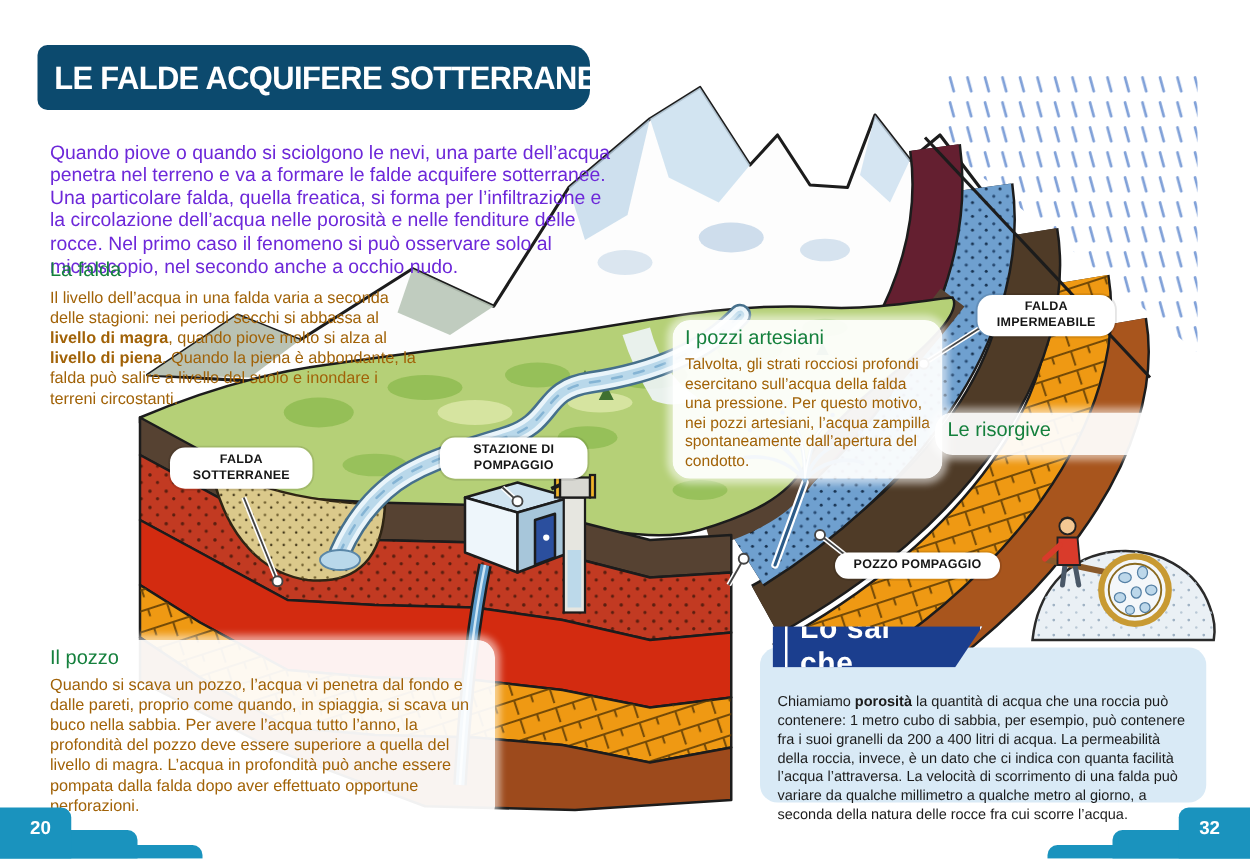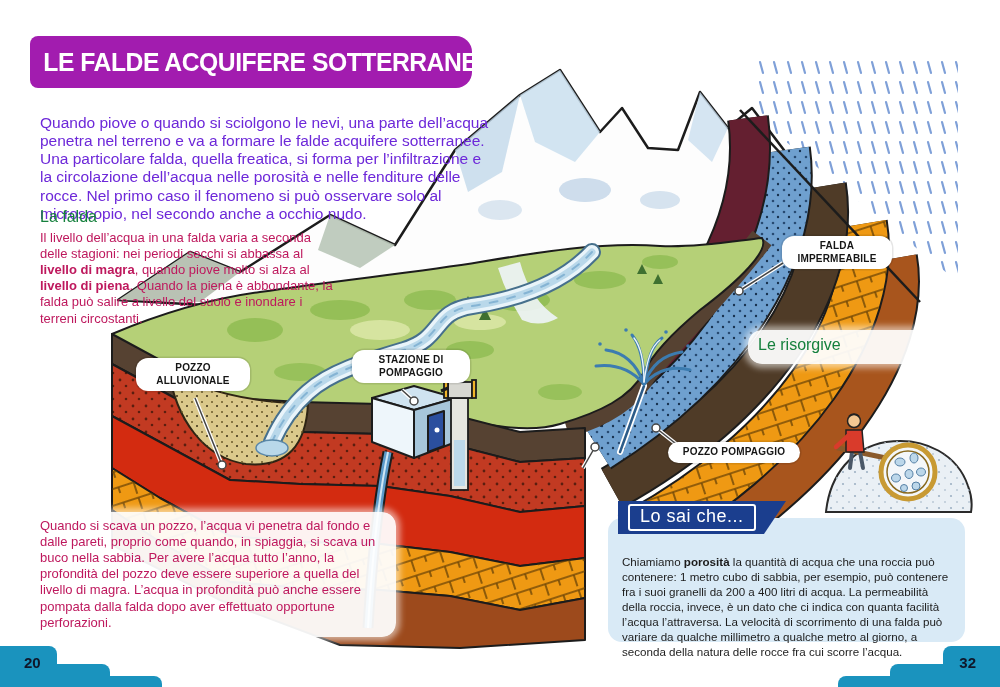--- a/index.html
+++ b/index.html
@@ -1,26 +1,26 @@
 <!DOCTYPE html>
 <html><head>
 <meta charset="utf-8">
 <style>
   html,body{margin:0;padding:0;background:#fff;}
   #page{position:relative;width:1000px;height:687px;background:#ffffff;overflow:hidden;
         font-family:"Liberation Sans","DejaVu Sans",sans-serif;color:#1e1e1e;}
   
   .title-banner{position:absolute;left:30px;top:36px;width:442px;height:52px;
-    background:#a21caf;border-radius:8px 16px 16px 8px;display:flex;align-items:center;}
+    background:#0c4a6e;border-radius:8px 16px 16px 8px;display:flex;align-items:center;}
   .title-banner h1{margin:0;padding-left:14px;color:#fff;font-size:26px;font-weight:bold;
     letter-spacing:-0.5px;white-space:nowrap;transform:scaleX(.95);transform-origin:left center;}
   .intro{position:absolute;left:40px;top:98px;width:452px;font-size:15.5px;line-height:1.18;color:#6d28d9;}
   
   .section-heading{color:#15803d;font-weight:normal;font-size:16px;margin:0 0 4px 0;}
-  .section-body{font-size:13px;line-height:1.24;margin:0;color:#be185d;}
+  .section-body{font-size:13px;line-height:1.24;margin:0;color:#a16207;}
   #sec-falda{position:absolute;left:40px;top:208px;width:302px;}
   .text-bubble{position:absolute;background:rgba(255,255,255,.94);border-radius:14px;box-shadow:0 0 6px 4px rgba(255,255,255,.55);}
   #sec-pozzi{left:538px;top:256px;width:196px;padding:6px 10px;}
   #sec-pozzi .section-body{font-size:12.5px;}
   #sec-risorgive{left:748px;top:330px;width:226px;padding:6px 10px;}
   #sec-risorgive .section-body{font-size:12.5px;}
   #sec-pozzo{left:28px;top:512px;width:344px;padding:6px 12px;}
   #sec-pozzo .section-body{font-size:13px;}
   
   .bubble-label{position:absolute;background:#fff;border-radius:12px;padding:4px 7px;
@@ -29,26 +29,26 @@
   #lbl-alluvionale{left:136px;top:358px;width:100px;}
   #lbl-stazione{left:352px;top:350px;width:104px;}
   #lbl-impermeabile{left:782px;top:236px;width:96px;}
   #lbl-imprigionata{left:548px;top:462px;width:136px;white-space:nowrap;}
   #lbl-artesiano{left:668px;top:442px;width:118px;white-space:nowrap;}
   
   #infobox{position:absolute;left:608px;top:518px;width:357px;height:124px;
     background:#d9eaf6;border-radius:14px;}
   #infobox .banner{position:absolute;left:10px;top:-17px;width:168px;height:33px;background:#1b3e8e;
     clip-path:polygon(0 0,100% 0,calc(100% - 22px) 100%,0 100%);display:flex;align-items:center;padding-left:10px;box-sizing:border-box;}
-  #infobox .banner span{color:#fff;font-size:18px;font-weight:normal;letter-spacing:.5px;
+  #infobox .banner span{color:#fff;font-size:24px;font-weight:bold;letter-spacing:.5px;
     border:2px solid #fff;border-radius:3px;padding:0 10px 2px 10px;}
   #infobox .ibody{padding:24px 12px 8px 14px;font-size:11.6px;line-height:1.3;color:#1c1c1c;}
   
   .tab{position:absolute;background:#1a93be;}
-  .tab .num{position:absolute;color:#0f172a;font-weight:bold;font-size:15px;}
+  .tab .num{position:absolute;color:#ffffff;font-weight:bold;font-size:15px;}
   #tabL-a{left:0;top:646px;width:57px;height:41px;border-top-right-radius:8px;}
   #tabL-b{left:0;top:664px;width:110px;height:23px;border-top-right-radius:8px;}
   #tabL-c{left:0;top:676px;width:162px;height:11px;border-top-right-radius:8px;}
   #tabL-a .num{left:24px;top:8px;}
   #tabR-a{right:0;top:646px;width:57px;height:41px;border-top-left-radius:8px;}
   #tabR-b{right:0;top:664px;width:110px;height:23px;border-top-left-radius:8px;}
   #tabR-c{right:0;top:676px;width:162px;height:11px;border-top-left-radius:8px;}
   #tabR-a .num{right:24px;top:8px;}
   b{font-weight:bold;}
   svg#illu{position:absolute;left:0;top:0;z-index:0;}
@@ -254,30 +254,35 @@
     <h1>LE FALDE ACQUIFERE SOTTERRANEE</h1>
   </div>
 
   <p class="intro overlay">Quando piove o quando si sciolgono le nevi, una parte dell’acqua penetra nel terreno e va a formare le falde acquifere sotterranee. Una particolare falda, quella freatica, si forma per l’infiltrazione e la circolazione dell’acqua nelle porosità e nelle fenditure delle rocce. Nel primo caso il fenomeno si può osservare solo al microscopio, nel secondo anche a occhio nudo.</p>
 
   <div id="sec-falda" class="overlay">
     <h2 class="section-heading">La falda</h2>
     <p class="section-body"><span>Il livello dell’acqua in una falda varia a seconda delle stagioni: nei periodi secchi si abbassa al </span><b>livello di magra</b><span>, quando piove molto si alza al </span><b>livello di piena</b><span>. Quando la piena è abbondante, la falda può salire a livello del suolo e inondare i terreni circostanti.</span></p>
   </div>
 
+  <div id="sec-pozzi" class="text-bubble overlay">
+    <h2 class="section-heading">I pozzi artesiani</h2>
+    <p class="section-body">Talvolta, gli strati rocciosi profondi esercitano sull’acqua della falda una pressione. Per questo motivo, nei pozzi artesiani, l’acqua zampilla spontaneamente dall’apertura del condotto.</p>
+  </div>
 
   <div id="sec-risorgive" class="text-bubble overlay">
     <h2 class="section-heading">Le risorgive</h2>
   </div>
 
   <div id="sec-pozzo" class="text-bubble overlay">
+    <h2 class="section-heading">Il pozzo</h2>
     <p class="section-body">Quando si scava un pozzo, l’acqua vi penetra dal fondo e dalle pareti, proprio come quando, in spiaggia, si scava un buco nella sabbia. Per avere l’acqua tutto l’anno, la profondità del pozzo deve essere superiore a quella del livello di magra. L’acqua in profondità può anche essere pompata dalla falda dopo aver effettuato opportune perforazioni.</p>
   </div>
 
-  <div id="lbl-alluvionale" class="bubble-label overlay">POZZO ALLUVIONALE</div>
+  <div id="lbl-alluvionale" class="bubble-label overlay">FALDA SOTTERRANEE</div>
   <div id="lbl-impermeabile" class="bubble-label overlay">FALDA IMPERMEABILE</div>
   <div id="lbl-stazione" class="bubble-label overlay">STAZIONE DI POMPAGGIO</div>
   <div id="lbl-artesiano" class="bubble-label overlay">POZZO POMPAGGIO</div>
 
   <div id="infobox" class="overlay">
     <div class="banner">
       <span>Lo sai che...</span>
     </div>
     <p class="ibody"><span>Chiamiamo </span><b>porosità</b><span> la quantità di acqua che una roccia può contenere: 1 metro cubo di sabbia, per esempio, può contenere fra i suoi granelli da 200 a 400 litri di acqua. La permeabilità della roccia, invece, è un dato che ci indica con quanta facilità l’acqua l’attraversa. La velocità di scorrimento di una falda può variare da qualche millimetro a qualche metro al giorno, a seconda della natura delle rocce fra cui scorre l’acqua.</span></p>
   </div>

